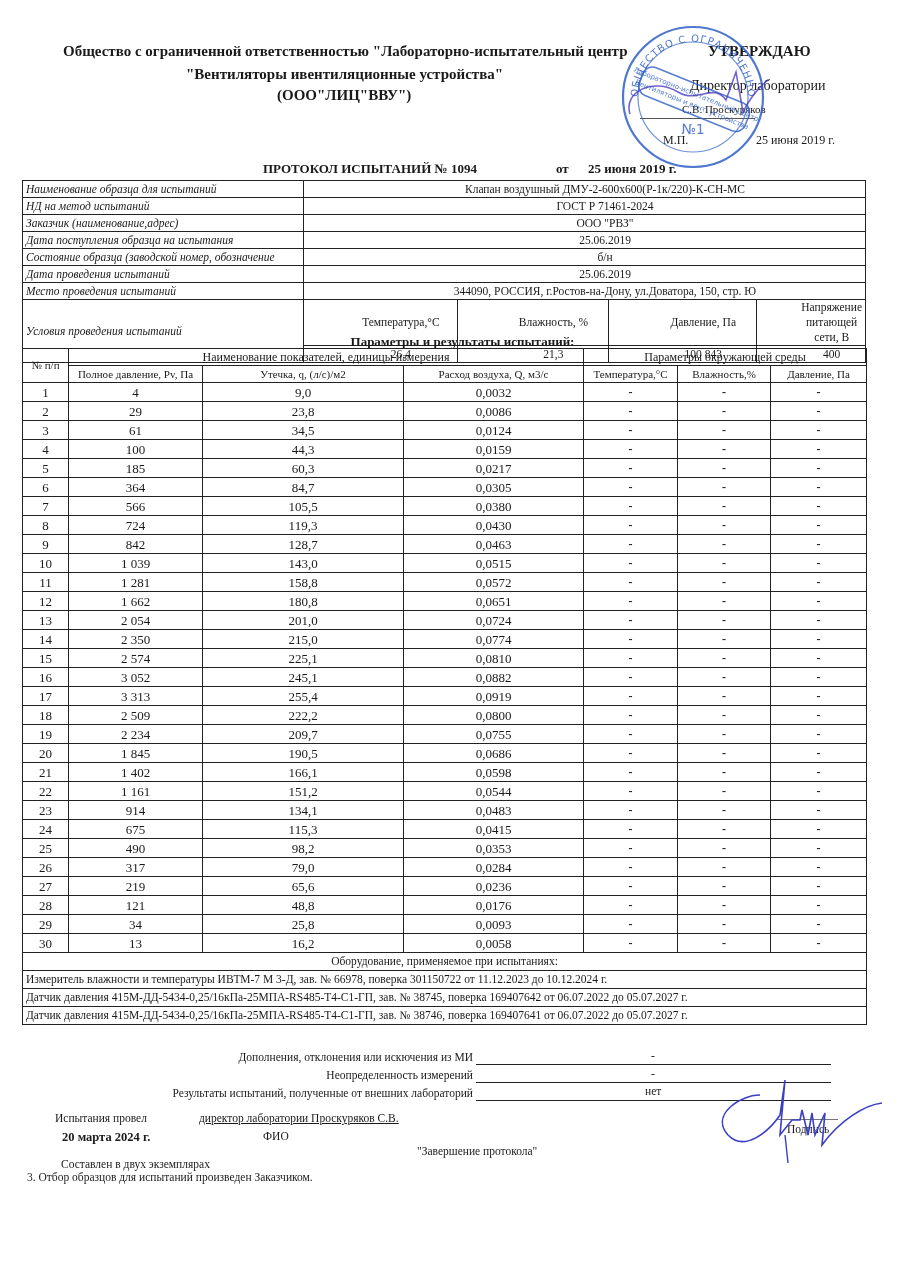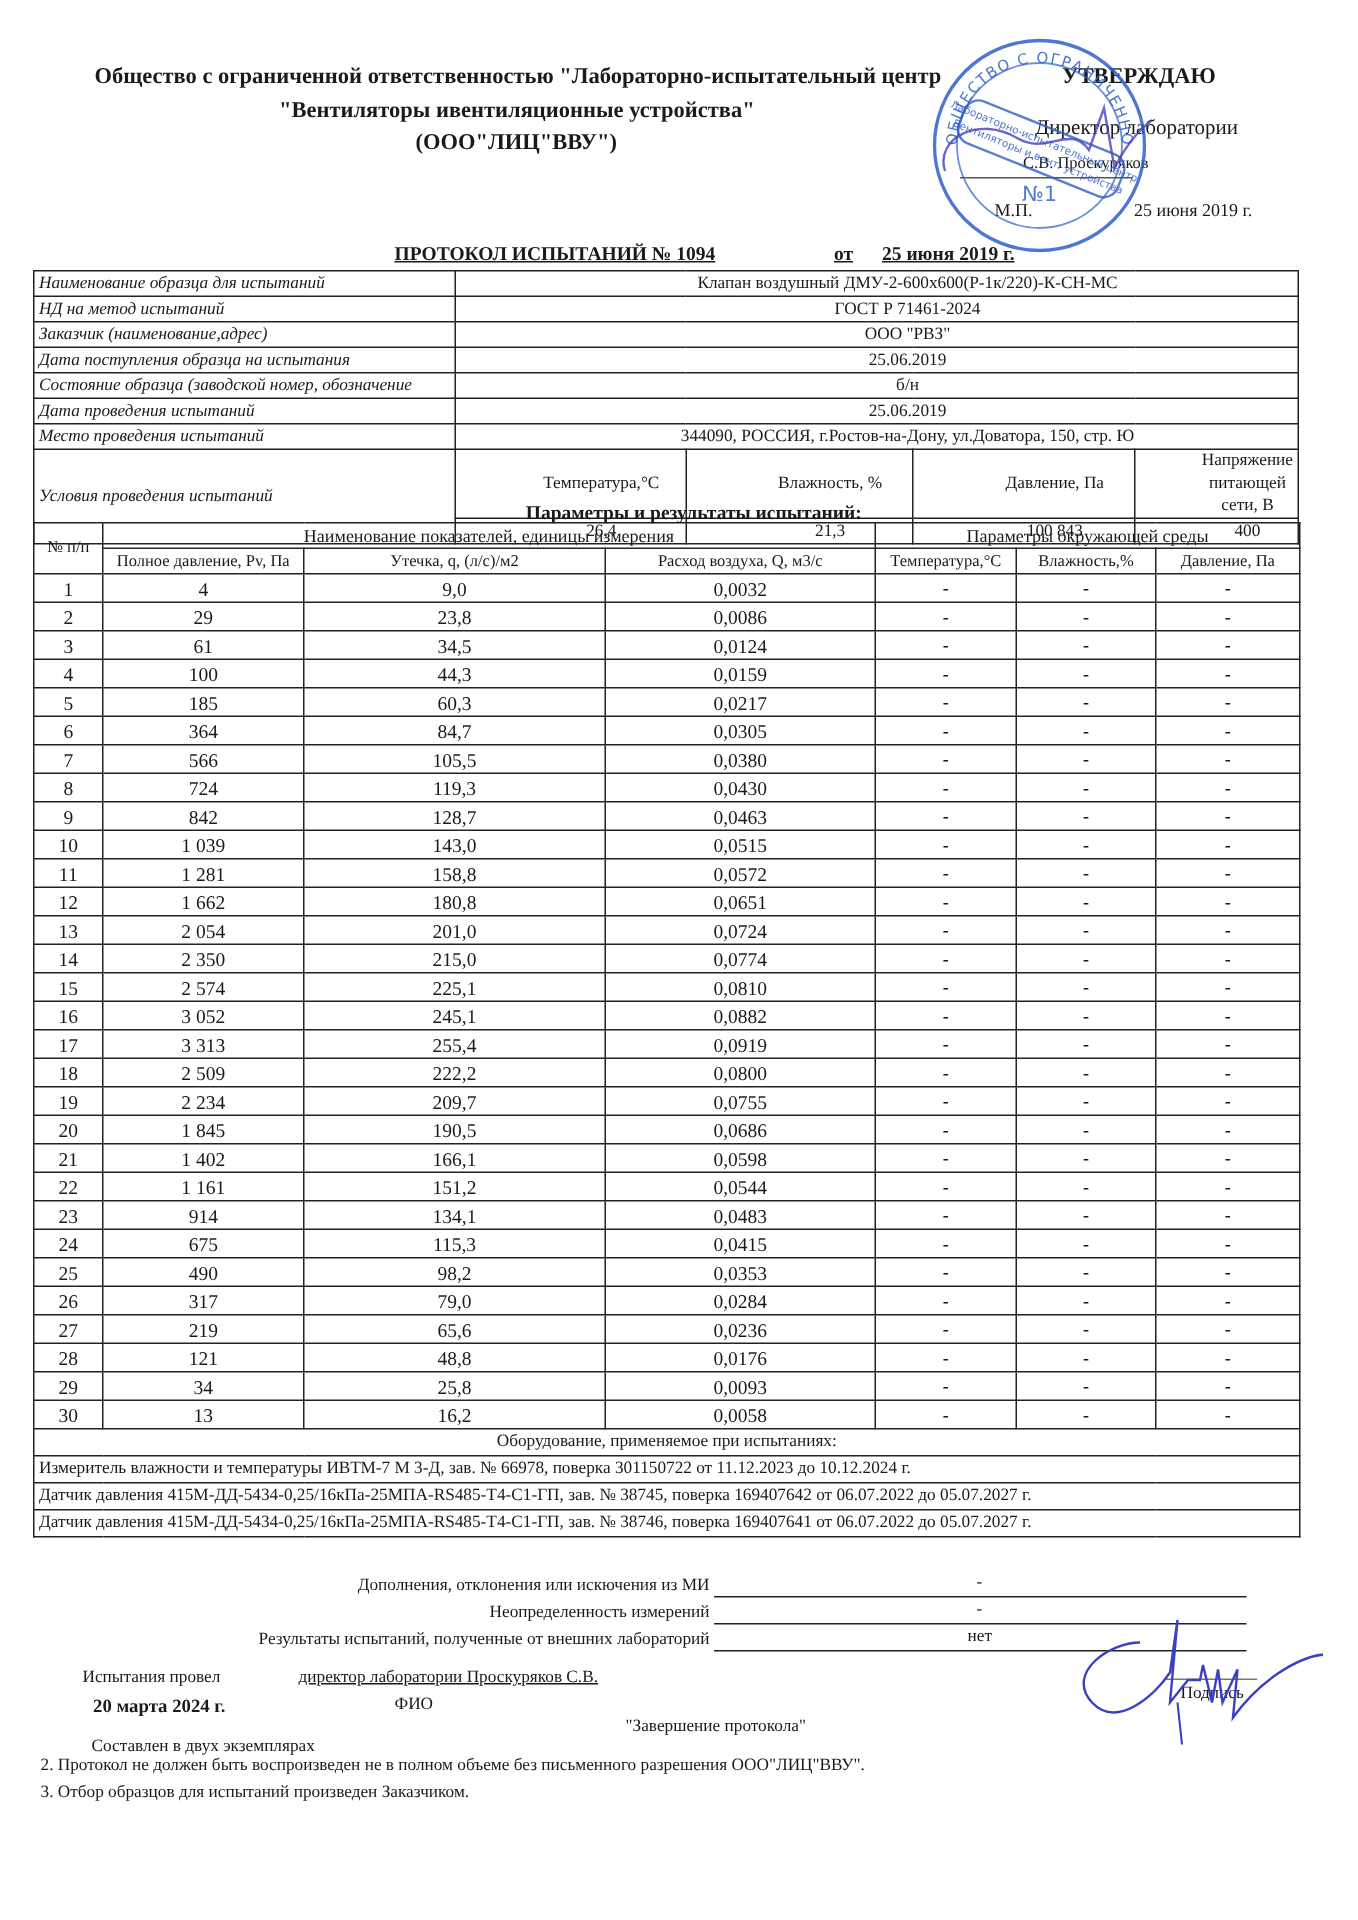--- a/index.html
+++ b/index.html
@@ -2,21 +2,21 @@
 <html><head>
 <meta charset="utf-8">
 <style>
   html, body { margin: 0; padding: 0; background: #ffffff; }
   body { width: 905px; height: 1280px; position: relative; overflow: hidden;
          font-family: "Liberation Serif", "DejaVu Serif", serif; color: #1a1a1a; }
   .abs { position: absolute; }
   .org { font-weight: bold; font-size: 15px; white-space: nowrap; }
   .approve-title { font-weight: bold; font-size: 15px; }
   .approve-line { font-size: 13px; }
-  .protocol-title { font-weight: bold; font-size: 13px; white-space: nowrap; text-decoration: underline; }
+  .protocol-title { font-weight: bold; font-size: 13px; white-space: nowrap; }
   table { border-collapse: collapse; }
   td, th { border: 1px solid #222; padding: 0 3px; font-weight: normal; }
   .info-table { position: absolute; left: 22px; top: 180px; width: 844px; font-size: 11.5px; }
   .info-table td { height: 16px; line-height: 15px; }
   .info-table td.lbl { font-style: italic; width: 283px; white-space: nowrap; overflow: hidden; max-width: 283px; text-overflow: clip; }
   .info-table td.val { text-align: center; padding-left: 44px; }
   .section-title { position: absolute; left: 0; width: 905px; top: 334px; text-align: center;
                    font-weight: bold; font-size: 13px; padding-left: 20px; box-sizing: border-box; }
   .res-table { position: absolute; left: 22px; top: 348px; width: 844px; font-size: 11px; table-layout: fixed; }
   .res-table th { height: 16px; line-height: 15px; text-align: center; }
@@ -452,15 +452,14 @@
 
 <svg class="sig" style="left:700px; top:1075px;" width="190" height="90" viewBox="0 0 190 90">
   <path d="M 60,20 C 40,20 10,40 28,60 C 45,78 70,55 80,40 L 85,5 L 80,60 L 92,45 L 100,45 L 102,35 L 108,60 L 112,38 L 115,60 L 125,38 L 122,70 C 140,45 165,30 182,28" fill="none" stroke="#3b3fc4" stroke-width="1.6"></path>
   <path d="M 85,60 L 88,88" fill="none" stroke="#3b3fc4" stroke-width="1.4"></path>
 </svg>
 
 <div class="abs small" style="left:417px; top:1145px;">"Завершение протокола"</div>
 <div class="abs small" style="left:61px; top:1158px;">Составлен в двух экземплярах</div>
 
 <div class="abs notes" style="left:27px; top:1168px;">
-  <div>2. Протокол не должен быть воспроизведен не в полном объеме без письменного разрешения ООО"ЛИЦ"ВВУ".</div>
   <div>3. Отбор образцов для испытаний произведен Заказчиком.</div>
 </div>
 
 </body></html>

